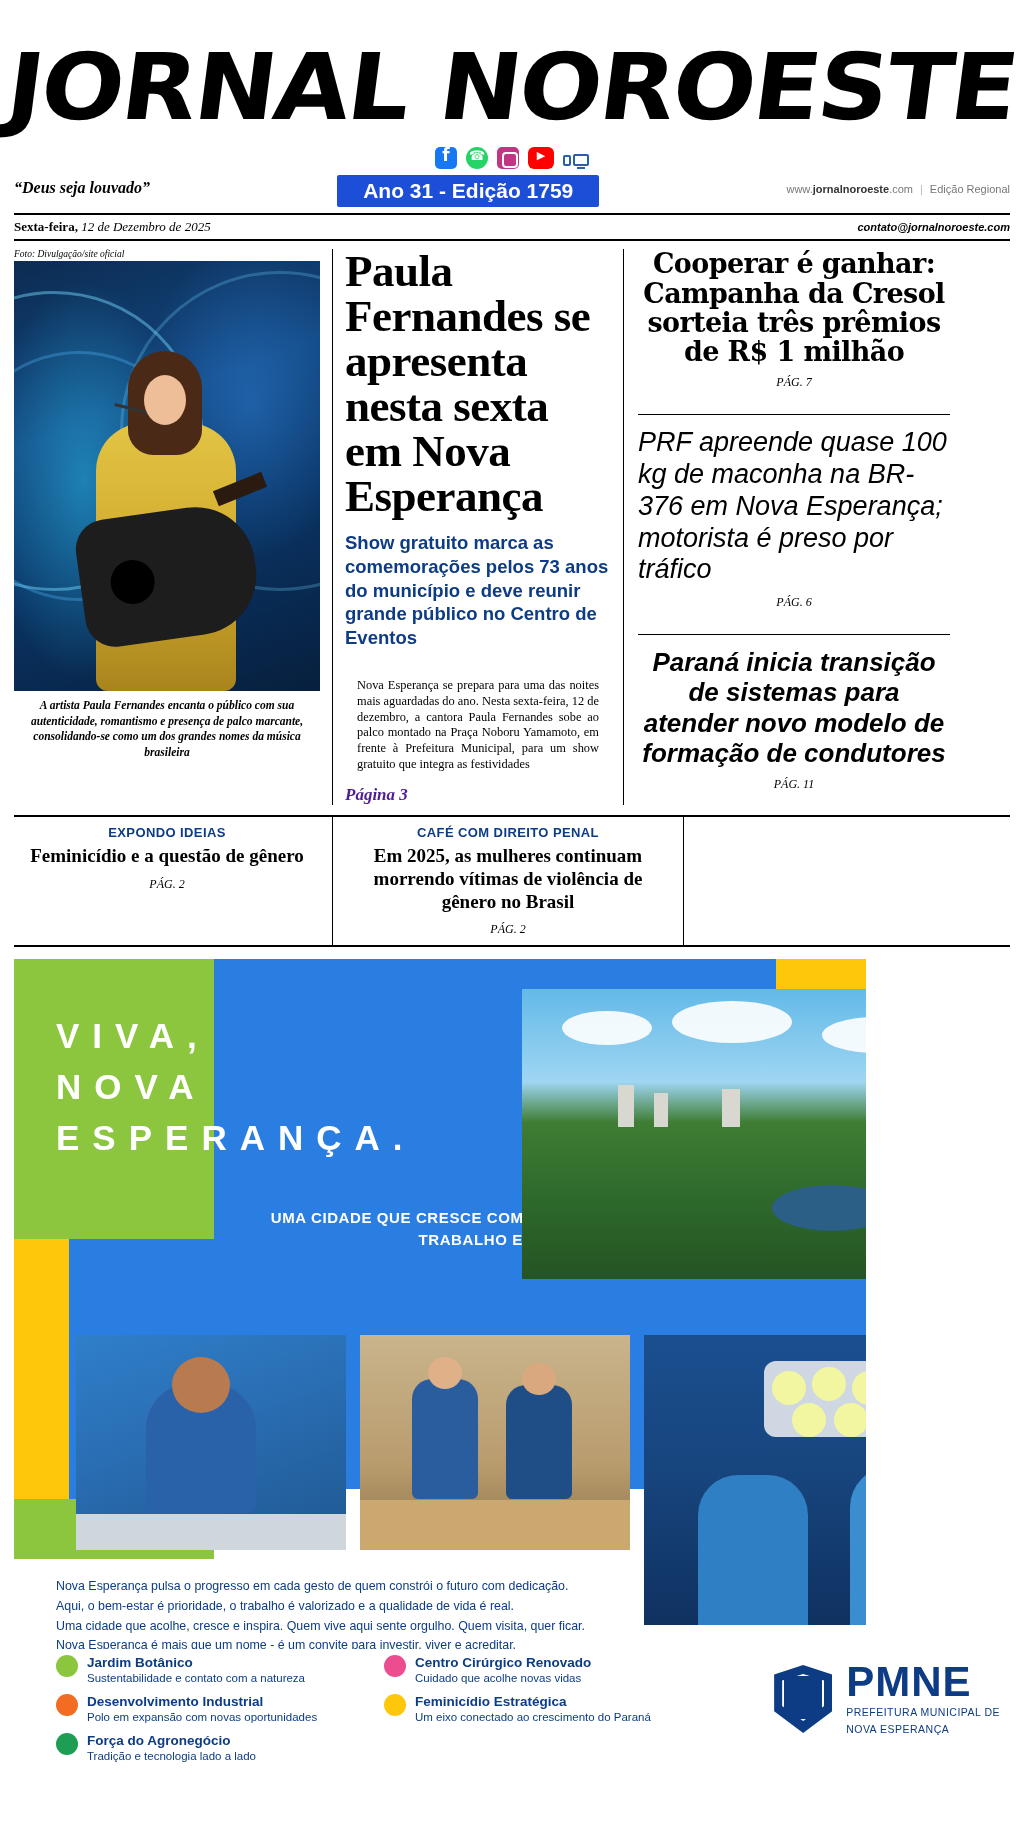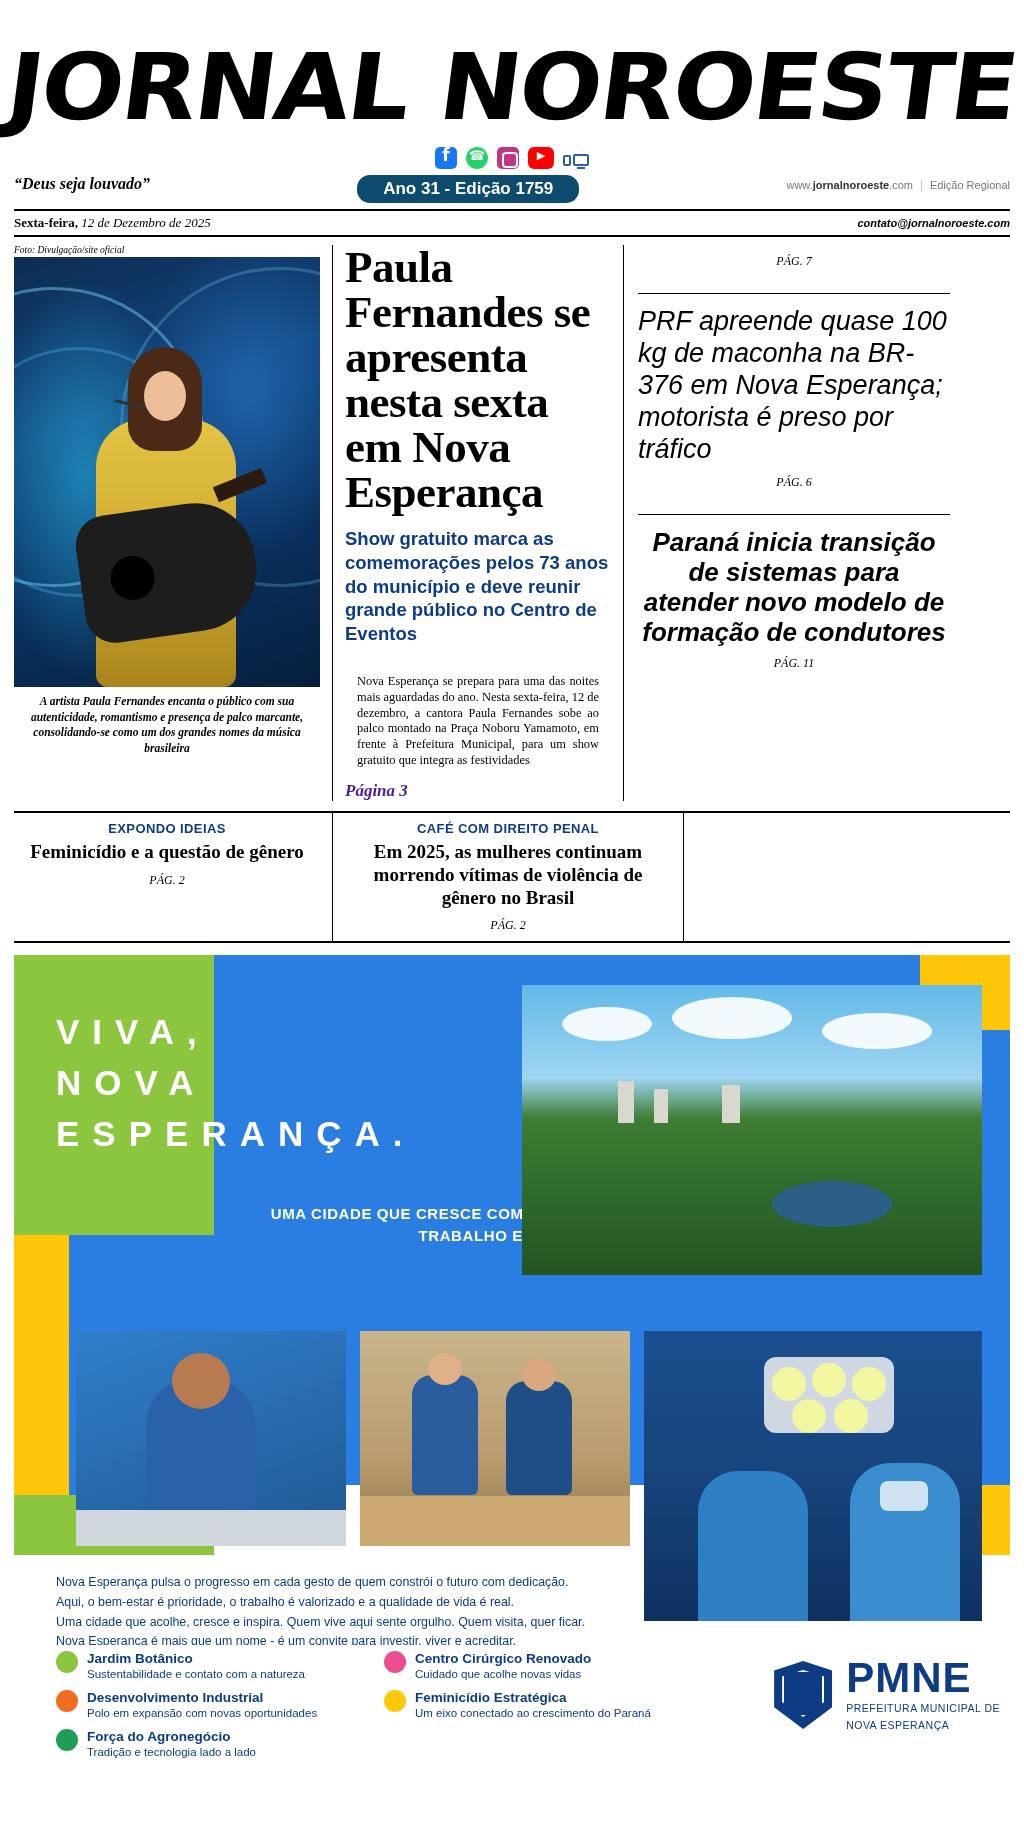--- a/index.html
+++ b/index.html
@@ -36,23 +36,23 @@
   .ic-yt::after { content:"\25B6"; position:absolute; left:0; right:0; top:2px; color:#fff; font-size:11px; text-align:center; }
   .ic-dev { width:26px; height:20px; position:relative; }
   .ic-dev .mon { position:absolute; right:0; bottom:2px; width:16px; height:12px; border:2px solid #2b5ea8; border-radius:2px; }
   .ic-dev .tab { position:absolute; left:0; bottom:2px; width:8px; height:11px; border:2px solid #2b5ea8; border-radius:2px; }
   .ic-dev .foot { position:absolute; right:4px; bottom:-1px; width:8px; height:2px; background:#2b5ea8; }
 
   .headstrip { display:flex; align-items:flex-end; justify-content:space-between; margin-top:6px; }
   .slogan { font-style:italic; font-weight:bold; font-size:16px; padding-bottom:10px; }
   .edicao-wrap { text-align:center; }
   .edicao {
-    background:#0c4a6e; color:#fff; font-family:"Liberation Sans", sans-serif;
-    font-weight:bold; font-size:17px; padding:4px 26px; display:inline-block;
-    border-radius:13px;
+    background:#1d4ed8; color:#fff; font-family:"Liberation Sans", sans-serif;
+    font-weight:bold; font-size:21px; padding:4px 26px; display:inline-block;
+    border-radius:2px;
   }
   .siteline { font-family:"Liberation Sans", sans-serif; font-size:11px; color:#777; padding-bottom:12px; text-align:right; }
   .siteline b { color:#333; }
   .siteline .sep { color:#bbb; margin:0 7px; }
 
   .daterow { display:flex; align-items:center; justify-content:space-between; border-top:2px solid #000; border-bottom:2px solid #000; margin-top:6px; padding:4px 0; }
   .daterow .date { font-size:13px; }
   .daterow .date b { font-weight:bold; }
   .daterow .date i { font-style:italic; }
   .daterow .mail { font-family:"Liberation Sans", sans-serif; font-size:11px; font-weight:bold; font-style:italic; }
@@ -107,21 +107,21 @@
 
   
   .strip { display:flex; border-top:2px solid #000; border-bottom:2px solid #000; margin-top:10px; }
   .strip-l { width:318px; padding:8px 12px 8px 0; text-align:center; }
   .strip-m { width:352px; padding:8px 12px; border-left:1px solid #000; border-right:1px solid #000; text-align:center; }
   .strip-r { width:326px; padding:8px 0 8px 14px; text-align:center; }
   .kicker { font-family:"Liberation Sans", sans-serif; font-weight:bold; font-size:13px; color:#0d3c85; letter-spacing:.4px; margin-bottom:5px; }
   .strip-h { font-family:"Liberation Serif", serif; font-weight:bold; font-size:19px; line-height:1.2; }
 
   
-  .ad { margin-top:12px; width:996px; height:690px; position:relative; background:#fff; overflow:hidden; }
+  .ad { margin-top:12px; width:852px; height:690px; position:relative; background:#fff; overflow:hidden; }
   .ad .band-green { position:absolute; left:0; top:0; width:200px; height:280px; background:#8cc63f; }
   .ad .band-blue { position:absolute; left:200px; top:0; width:796px; height:530px; background:#2a7de1; }
   .ad .band-yellow-tr { position:absolute; right:0; top:0; width:90px; height:75px; background:#ffc709; }
   .ad .band-yellow-l { position:absolute; left:0; top:280px; width:55px; height:260px; background:#ffc709; }
   .ad .band-green-l2 { position:absolute; left:0; top:540px; width:200px; height:60px; background:#8cc63f; }
   .ad .band-blue-bl { position:absolute; left:55px; top:280px; width:145px; height:260px; background:#2a7de1; }
   .ad .band-yellow-r { position:absolute; right:0; top:530px; width:120px; height:70px; background:#ffc709; }
 
   .ad-title { position:absolute; left:42px; top:52px; color:#fff; font-family:"Liberation Sans", sans-serif; font-weight:bold; font-size:35px; letter-spacing:13px; line-height:1.45; }
   .ad-sub { position:absolute; left:200px; top:248px; width:400px; text-align:right; color:#fff; font-family:"Liberation Sans", sans-serif; font-weight:bold; font-size:15px; line-height:1.45; letter-spacing:.6px; }
@@ -251,20 +251,21 @@
       <div class="mid-body">
         <div class="mid-col">
             <p>Nova Esperança se prepara para uma das noites mais aguardadas do ano. Nesta sexta-feira, 12 de dezembro, a cantora Paula Fernandes sobe ao palco montado na Praça Noboru Yamamoto, em frente à Prefeitura Municipal, para um show gratuito que integra as festividades</p>
           </div>
       </div>
       <div class="pagina">Página 3</div>
     </div>
 
     <div class="col-right">
       <div class="right-block">
+        <div class="r-title1">Cooperar é ganhar: Campanha da Cresol sorteia três prêmios de R$ 1 milhão</div>
         <div class="pag">PÁG. 7</div>
       </div>
       <div class="rule"></div>
       <div class="right-block">
         <div class="r-title2">PRF apreende quase 100 kg de maconha na BR-376 em Nova Esperança; motorista é preso por tráfico</div>
         <div class="pag">PÁG. 6</div>
       </div>
       <div class="rule"></div>
       <div class="right-block">
         <div class="r-title3">Paraná inicia transição de sistemas para atender novo modelo de formação de condutores</div>

